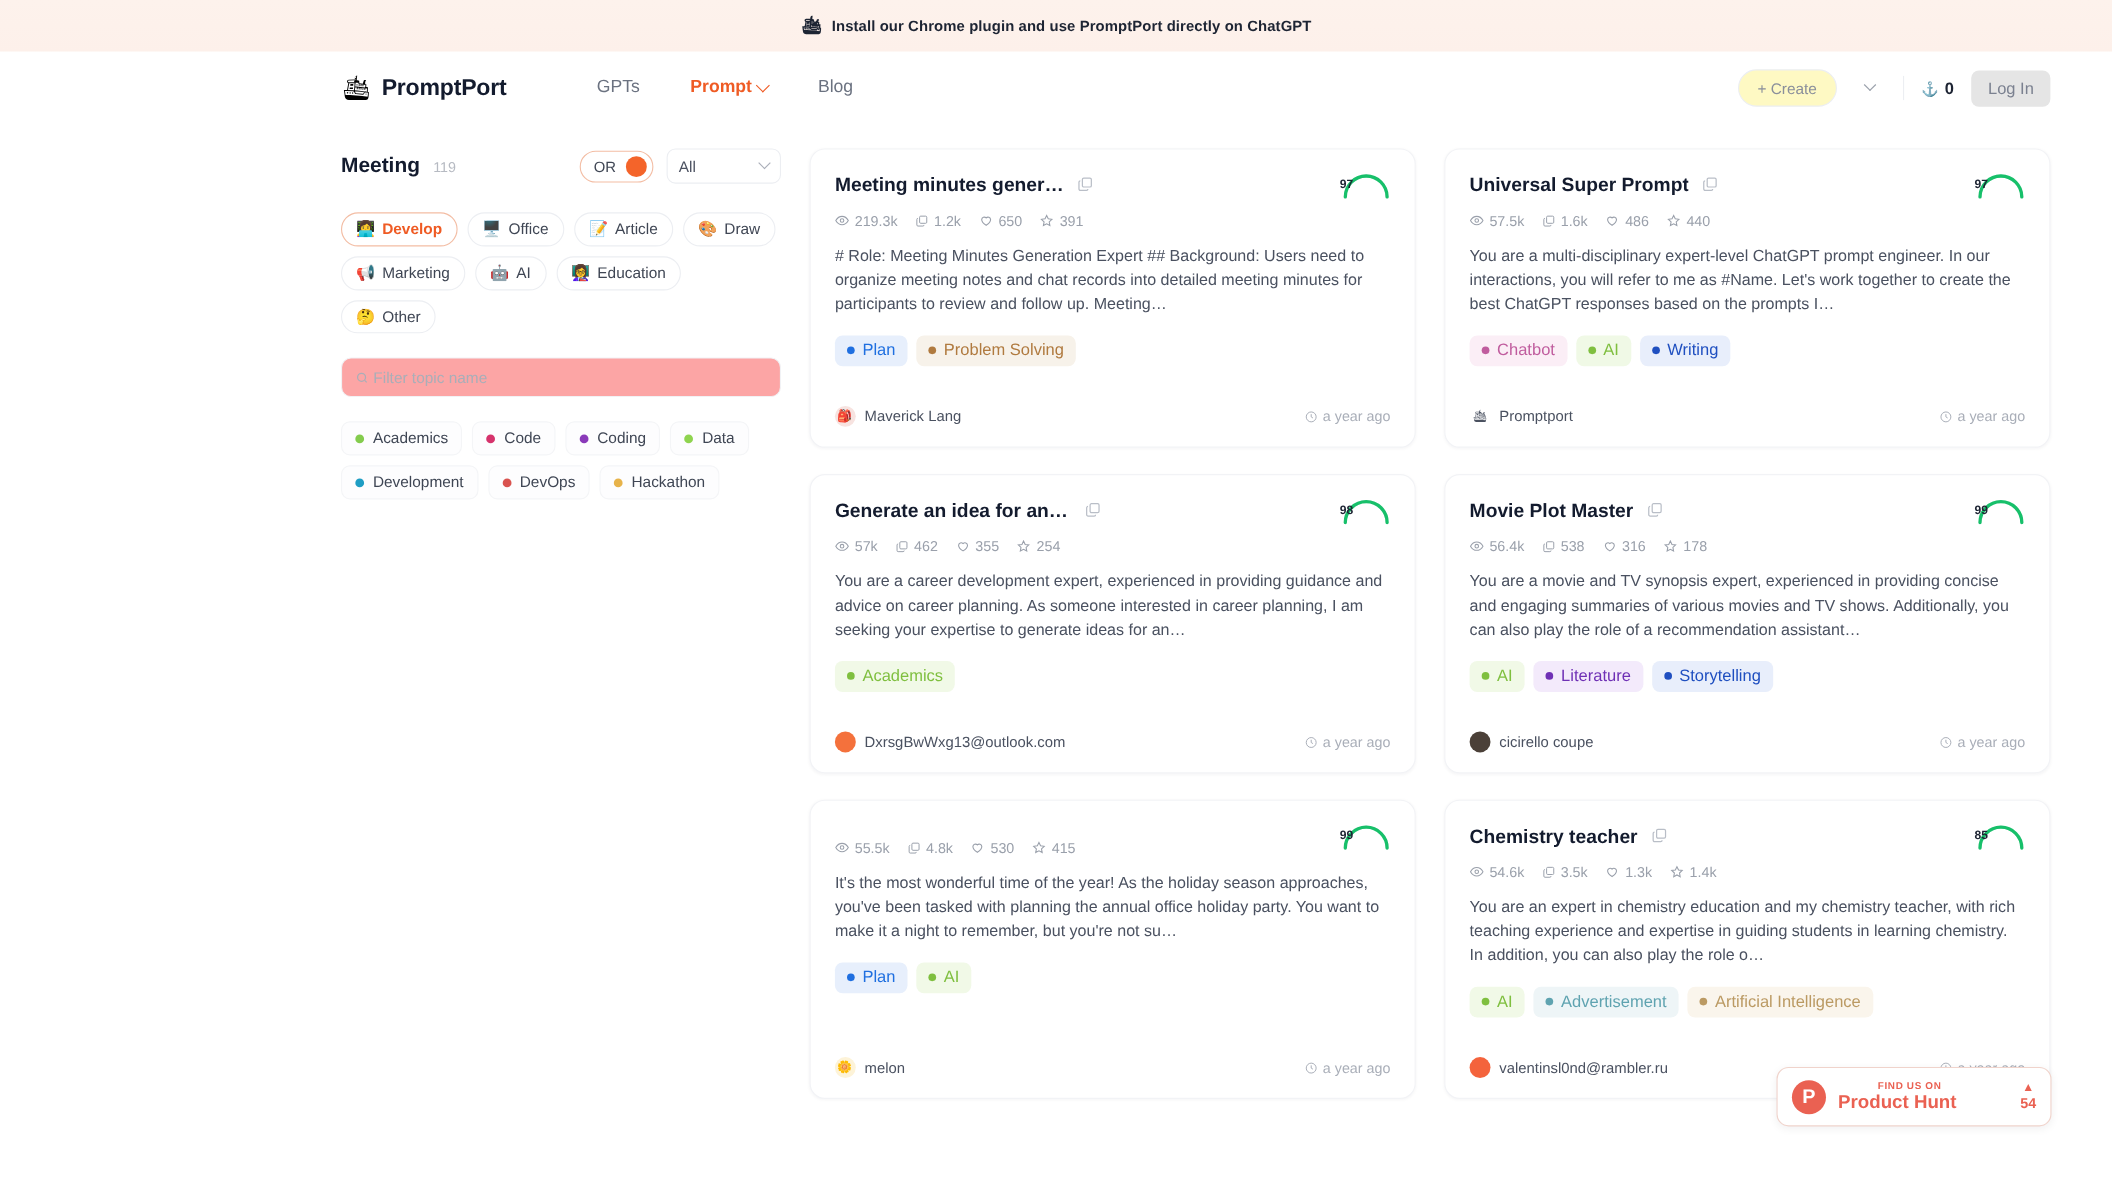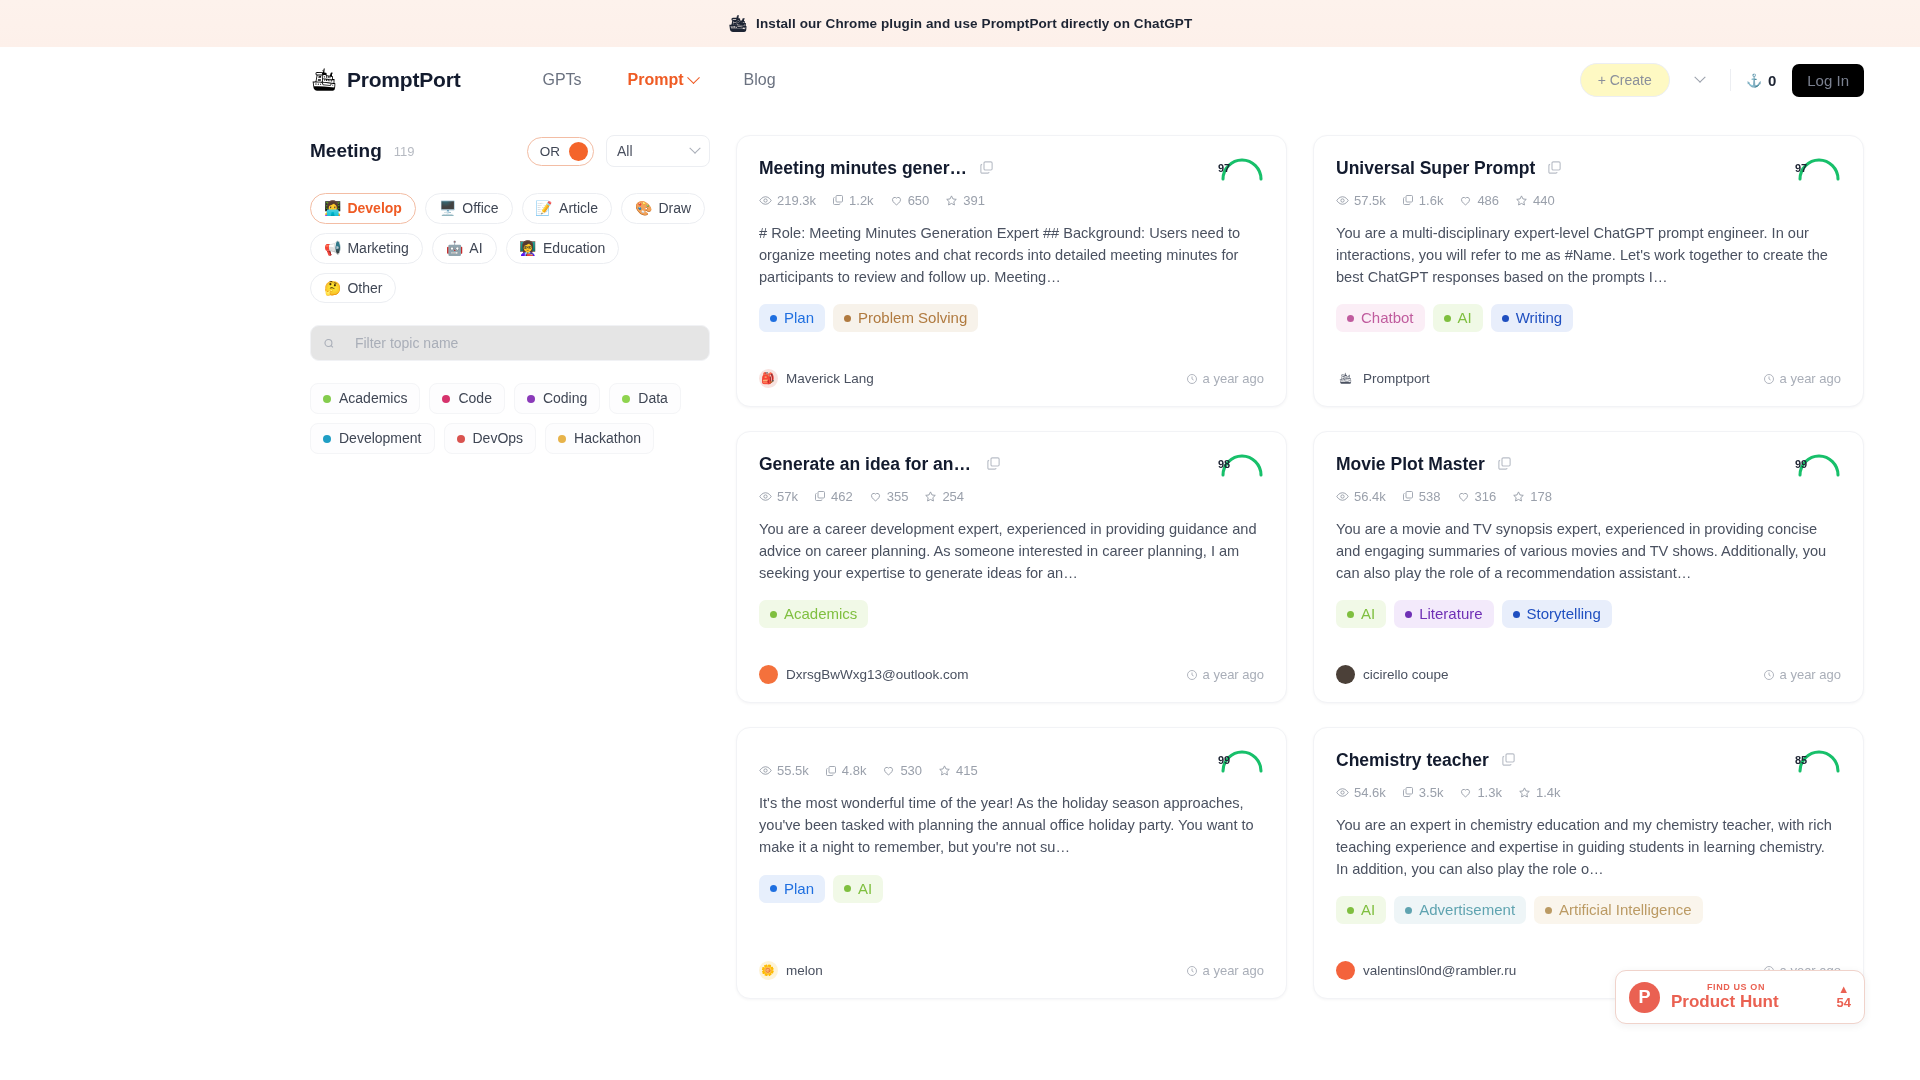--- a/index.html
+++ b/index.html
@@ -41,21 +41,21 @@
   .create-btn {
     border: 1px solid #eceef2; border-radius: 18px;
     padding: 8px 17px; font-size: 14px; color: #8a8f9b; background: #fef9c3;
     display:flex; align-items:center; gap:6px; cursor:pointer;
   }
   .hdr-caret { width: 28px; height: 28px; display:flex; align-items:center; justify-content:center; color:#9aa0ab; cursor:pointer;}
   .hdr-caret .chev { width:8px; height:8px; border-width:1.5px; }
   .divider-v { width:1px; height:22px; background:#eceef2; }
   .anchor-count { display:flex; align-items:center; gap:5px; font-size:15px; font-weight:700; color:#1d2433; cursor:pointer;}
   .login-btn {
-    background: #000000; border-radius: 7px;
+    background: #e5e5e5; border-radius: 7px;
     padding: 8px 15px; font-size: 15px; color: #7b8190; cursor:pointer;
   }
 
   
   .page {
     display: flex;
     height: calc(1080px - 47px - 66px);
     padding-left: 310px; padding-right: 56px;
     gap: 26px;
   }
@@ -83,22 +83,22 @@
   .cat-chips { display:flex; flex-wrap: wrap; gap: 9px; margin-bottom: 22px; max-width: 400px;}
   .chip {
     border: 1px solid #eceef2; border-radius: 16px; background:#fff;
     padding: 6px 13px; font-size: 14px; color:#3f4654;
     display:flex; align-items:center; gap:6px; cursor:pointer; line-height:1.2;
   }
   .chip .em { font-size: 14px; }
   .chip.sel { border-color:#f3bda4; color:#ef5b24; font-weight:600; }
 
   .topic-search {
-    border: 1px solid #f1f2f5; border-radius: 9px; background:#e5e5e5;
-    height: 36px; padding: 0 12px; display:flex; align-items:center; gap: 20px;
+    border: 1px solid #f1f2f5; border-radius: 9px; background:#fca5a5;
+    height: 36px; padding: 0 12px; display:flex; align-items:center; gap: 4px;
     margin-bottom: 22px; max-width: 400px;
   }
   .topic-search input {
     border:0; outline:0; background:transparent; font-size:14px; color:#3f4654;
     width:100%; font-family:inherit;
   }
   .topic-search input::placeholder { color:#a9aeb8; }
 
   .topic-chips { display:flex; flex-wrap:wrap; gap:9px; max-width: 400px; }
   .tchip {

